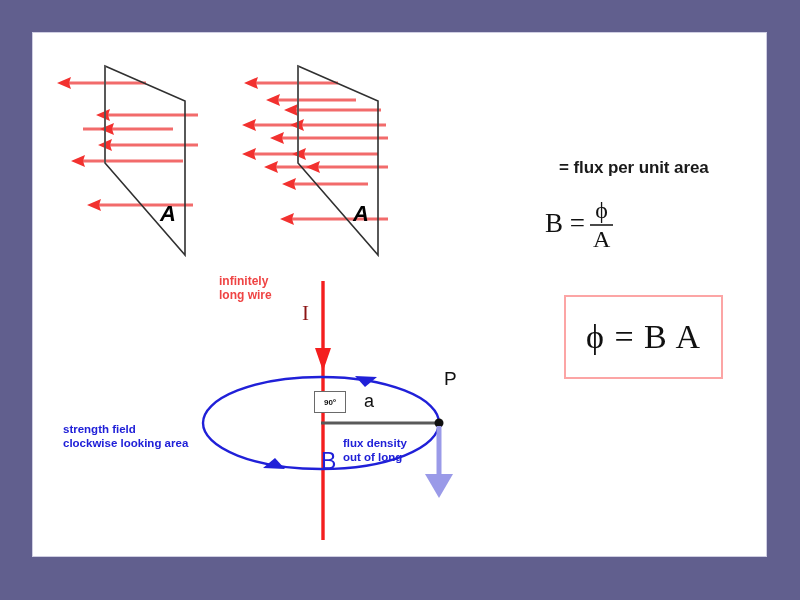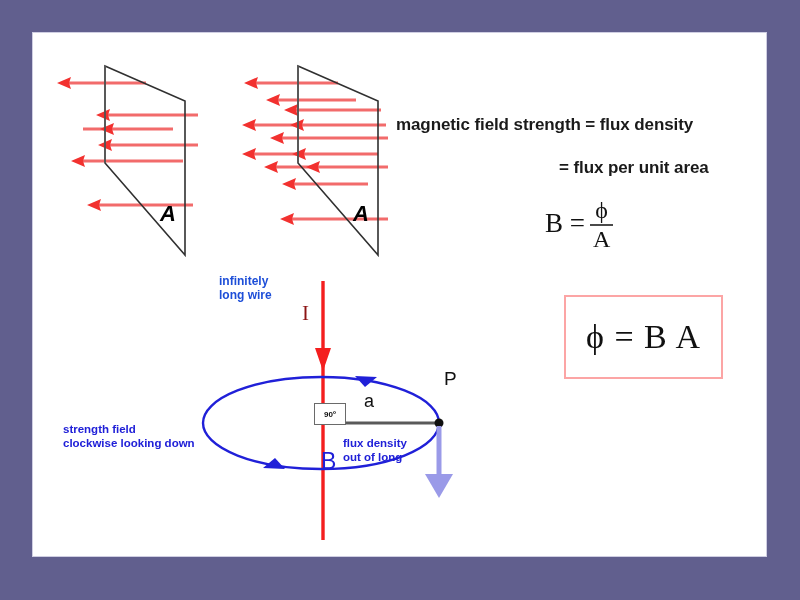--- a/index.html
+++ b/index.html
@@ -100,21 +100,21 @@
     font-style: italic;
     font-size: 22px;
     color: #000000;
   }
 
   .blk-label {
     position: absolute;
     font-family: "Liberation Sans", sans-serif;
     font-weight: bold;
     font-size: 12px;
-    color: #1d4ed8;
+    color: #ef4444;
     line-height: 1.15;
     white-space: nowrap;
   }
   .blue-label {
     position: absolute;
     font-family: "Liberation Sans", sans-serif;
     font-weight: bold;
     font-size: 11.5px;
     color: #2020D8;
     line-height: 1.2;
@@ -141,21 +141,21 @@
   }
   .label-a {
     position: absolute;
     font-family: "Liberation Sans", sans-serif;
     font-size: 18px;
     color: #111111;
   }
   #angle-box {
     position: absolute;
     left: 281px;
-    top: 370px;
+    top: 358px;
     width: 30px;
     height: 20px;
     border: 1.5px solid #6a6a6a;
     background: #FFFFFF;
     display: flex;
     align-items: center;
     justify-content: center;
   }
   #angle-box span {
     font-family: "Liberation Sans", sans-serif;
@@ -223,21 +223,20 @@
           <polygon points="78,114 92,108 90,114 92,120"></polygon>
           <polygon points="54,131 68,125 66,131 68,137"></polygon>
           <polygon points="52,166 66,160 64,166 66,172"></polygon>
         </g>
         <polygon points="70,13 150,48 150,202 70,110" fill="none" stroke="#303030" stroke-width="1.6"></polygon>
         <line x1="70" y1="13" x2="70" y2="110" stroke="#5a5a5a" stroke-width="1.6"></line>
       </svg>
       <span class="label-A" style="left:125px; top:148px;">A</span>
     </div>
 
-    <div class="hdr-line" style="left:363px; top:82px;">magnetic field strength = flux density</div>
 
     <div class="hdr-line" style="left:526px; top:125px;">= flux per unit area</div>
 
     <div class="serif-eq eq-B" style="left:512px; top:165px;">
       <span>B =</span>
       <span class="frac">
         <span class="num">ϕ</span>
         <span class="bar"></span>
         <span class="den">A</span>
       </span>
@@ -276,21 +275,21 @@
     <div id="angle-box">
       <span>90º</span>
     </div>
 
     <span class="label-a" style="left:331px; top:358px;">a</span>
 
     <span class="label-P" style="left:411px; top:335px;">P</span>
 
     <div class="blue-label" style="left:30px; top:390px;">
       <div>strength field</div>
-      <div>clockwise looking down</div>
+      <div>clockwise looking area</div>
     </div>
 
     <span class="blue-big" style="left:288px; top:415px;">B</span>
 
     <div class="blue-label" style="left:310px; top:404px;">
       <div>flux density</div>
       <div>out of long</div>
     </div>
 
   </div>

